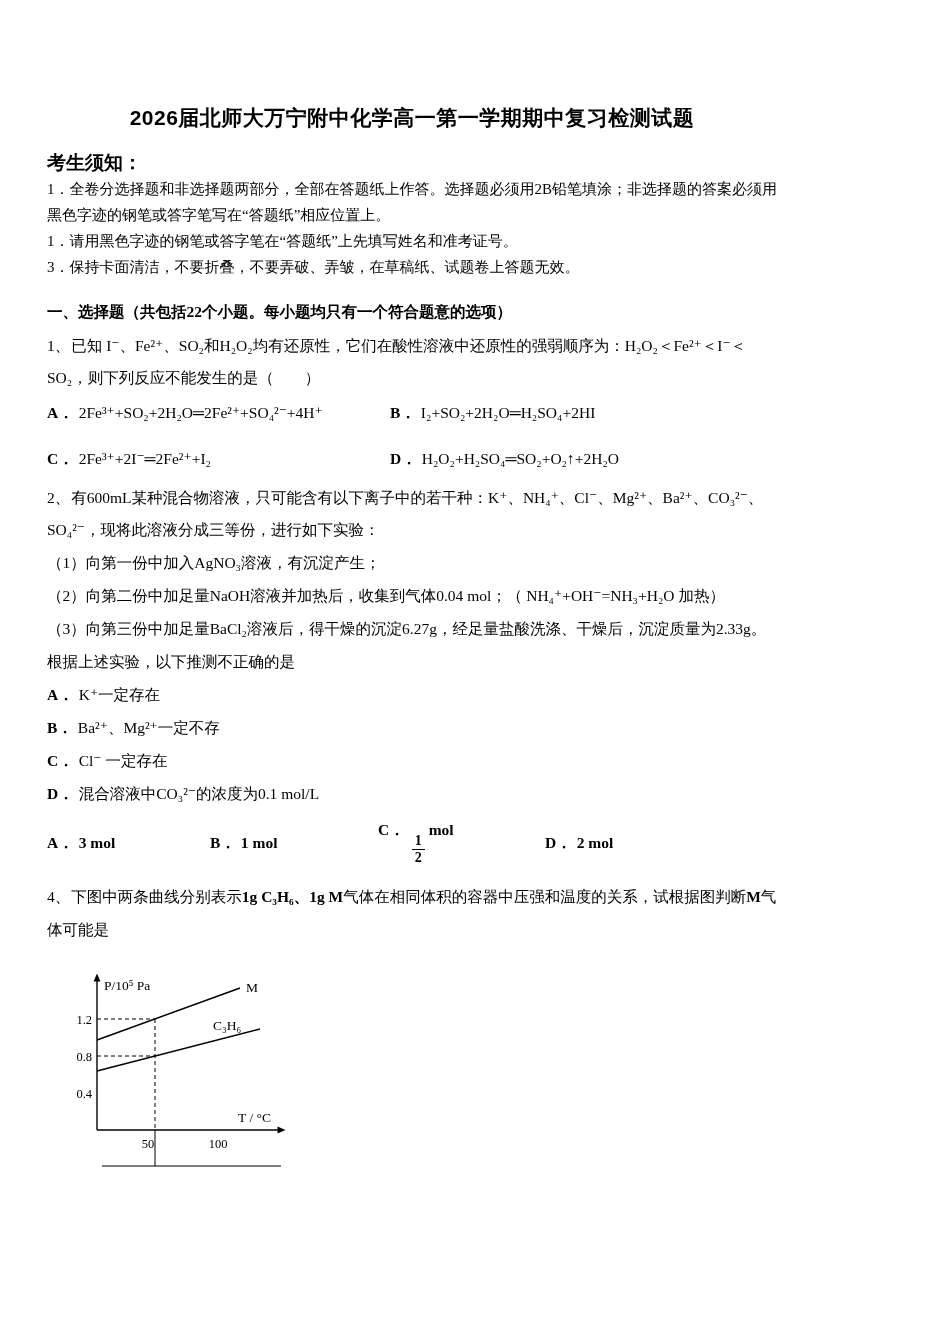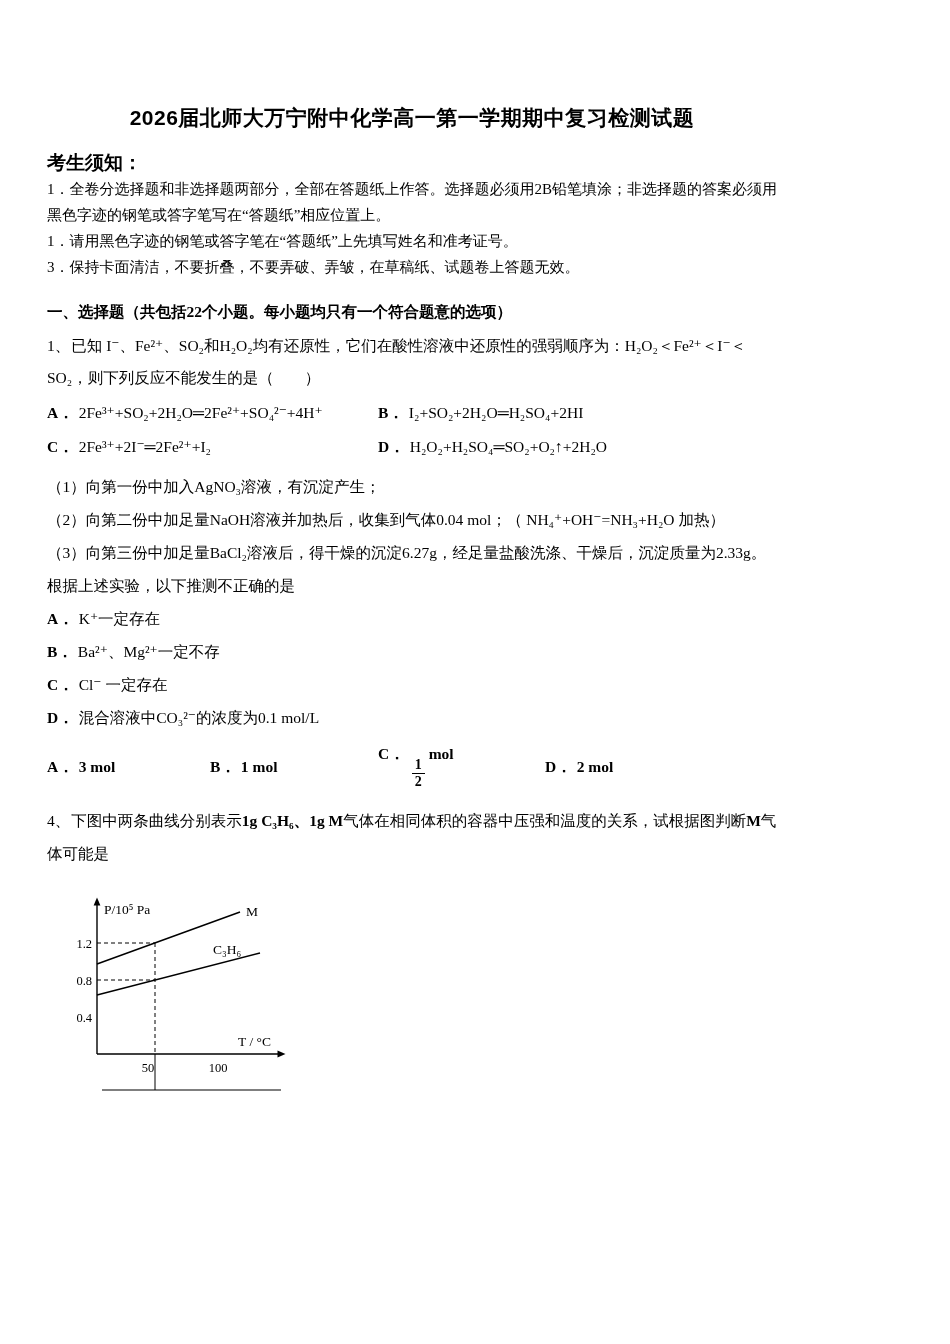--- a/index.html
+++ b/index.html
@@ -21,21 +21,21 @@
   .notice-heading { font-weight:700; font-size:19px; line-height:26px; }
   .notice-item { font-size:15px; line-height:26px; }
 
   .section-heading { font-weight:700; font-size:15.5px; line-height:27px; margin-bottom:5px; }
 
   .question { margin-bottom:4px; }
   .stem { line-height:32px; }
   .qnum { margin-right:1px; }
 
   
-  .q1-options { display:grid; grid-template-columns:331px 1fr; margin:2px 0 6px 0; }
+  .q1-options { display:grid; grid-template-columns:331px 1fr; margin:2px 0 6px 0;gap:12px; }
   .q1-options .option { line-height:34px; }
 
   
   .q2-exp { line-height:33px; }
   .q2-options .option { display:block; line-height:33px; }
 
   
   .q3-stem { line-height:42px; }
   .ignite { display:inline-block; text-align:center; vertical-align:3px; margin:0 2px; }
   .ignite-text {
@@ -78,20 +78,21 @@
     <p class="stem"><span class="qnum">1、</span><span>已知 I⁻、Fe²⁺、SO₂和H₂O₂均有还原性，它们在酸性溶液中还原性的强弱顺序为：H₂O₂＜Fe²⁺＜I⁻＜SO₂，则下列反应不能发生的是（　　）</span></p>
     <div class="q1-options">
       <div class="option"><span class="opt-label">A．</span><span class="opt-text">2Fe³⁺+SO₂+2H₂O═2Fe²⁺+SO₄²⁻+4H⁺</span></div>
       <div class="option"><span class="opt-label">B．</span><span class="opt-text">I₂+SO₂+2H₂O═H₂SO₄+2HI</span></div>
       <div class="option"><span class="opt-label">C．</span><span class="opt-text">2Fe³⁺+2I⁻═2Fe²⁺+I₂</span></div>
       <div class="option"><span class="opt-label">D．</span><span class="opt-text">H₂O₂+H₂SO₄═SO₂+O₂↑+2H₂O</span></div>
     </div>
   </div>
 
   <div class="question">
+    <p class="stem"><span class="qnum">2、</span><span>有600mL某种混合物溶液，只可能含有以下离子中的若干种：K⁺、NH₄⁺、Cl⁻、Mg²⁺、Ba²⁺、CO₃²⁻、SO₄²⁻，现将此溶液分成三等份，进行如下实验：</span></p>
     <p class="q2-exp">（1）向第一份中加入AgNO₃溶液，有沉淀产生；</p>
     <p class="q2-exp">（2）向第二份中加足量NaOH溶液并加热后，收集到气体0.04 mol；（ NH₄⁺+OH⁻=NH₃+H₂O 加热）</p>
     <p class="q2-exp">（3）向第三份中加足量BaCl₂溶液后，得干燥的沉淀6.27g，经足量盐酸洗涤、干燥后，沉淀质量为2.33g。</p>
     <p class="q2-exp">根据上述实验，以下推测不正确的是</p>
     <div class="q2-options">
       <span class="option"><span class="opt-label">A．</span><span class="opt-text">K⁺一定存在</span></span>
       <span class="option"><span class="opt-label">B．</span><span class="opt-text">Ba²⁺、Mg²⁺一定不存</span></span>
       <span class="option"><span class="opt-label">C．</span><span class="opt-text">Cl⁻ 一定存在</span></span>
       <span class="option"><span class="opt-label">D．</span><span class="opt-text">混合溶液中CO₃²⁻的浓度为0.1 mol/L</span></span>
     </div>

